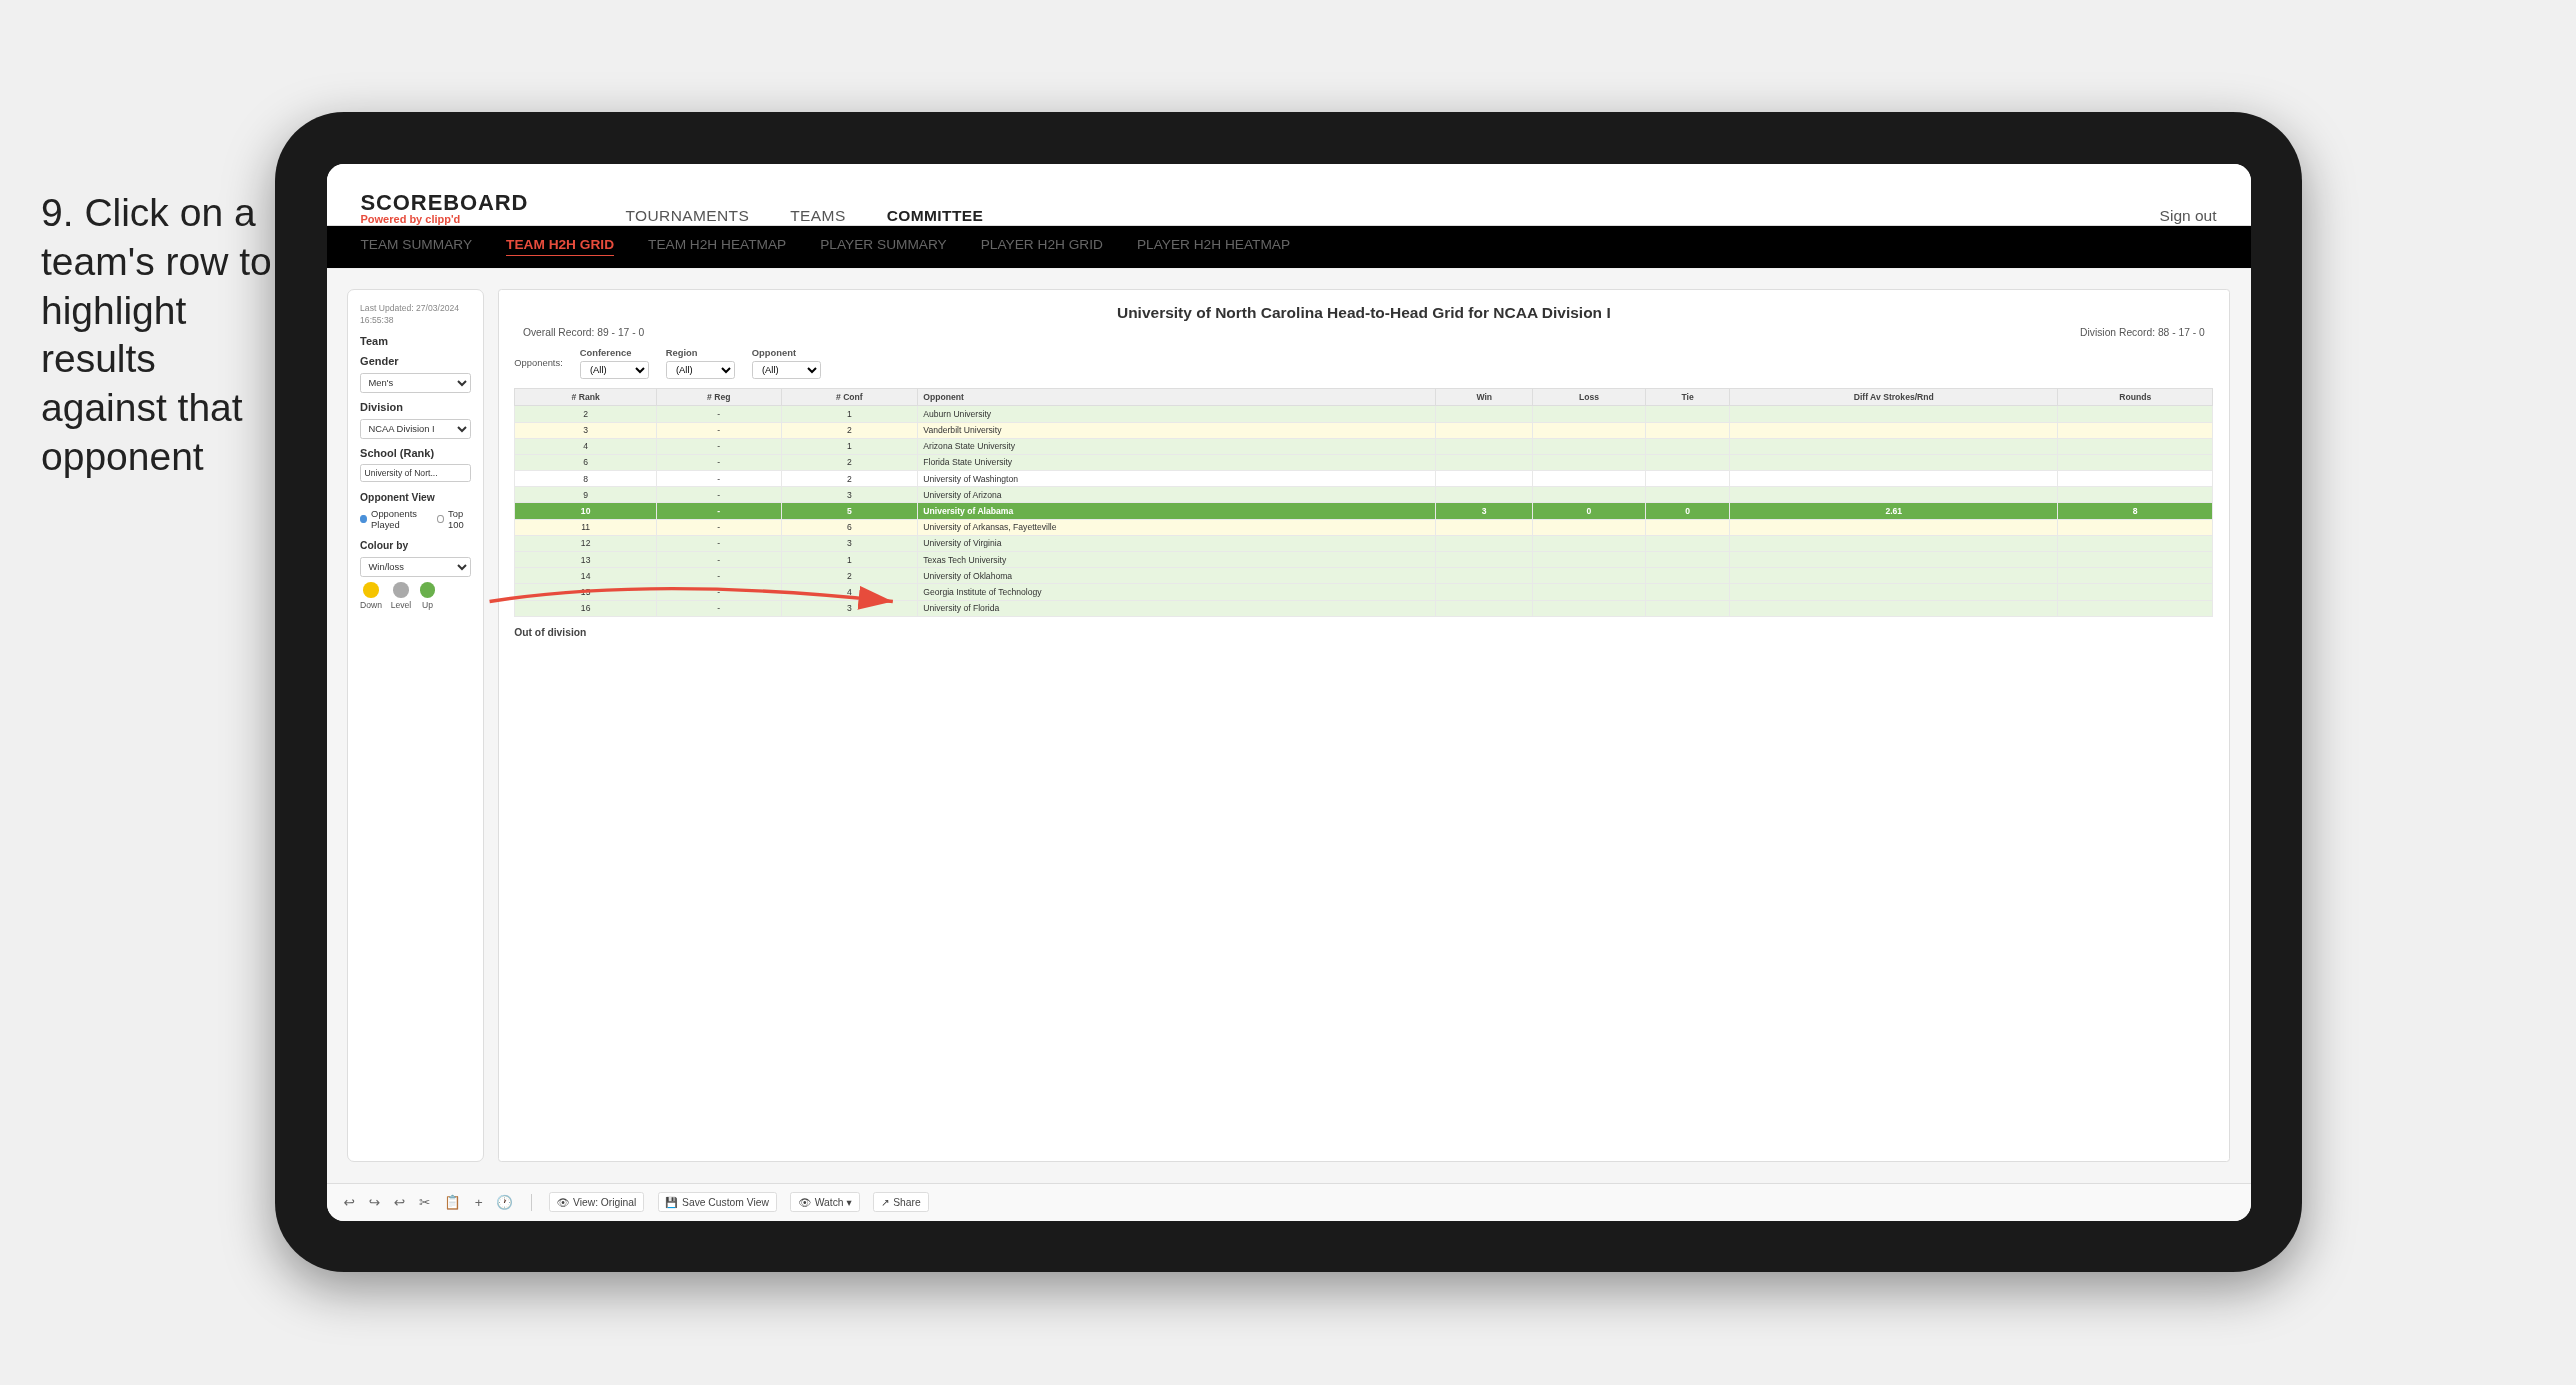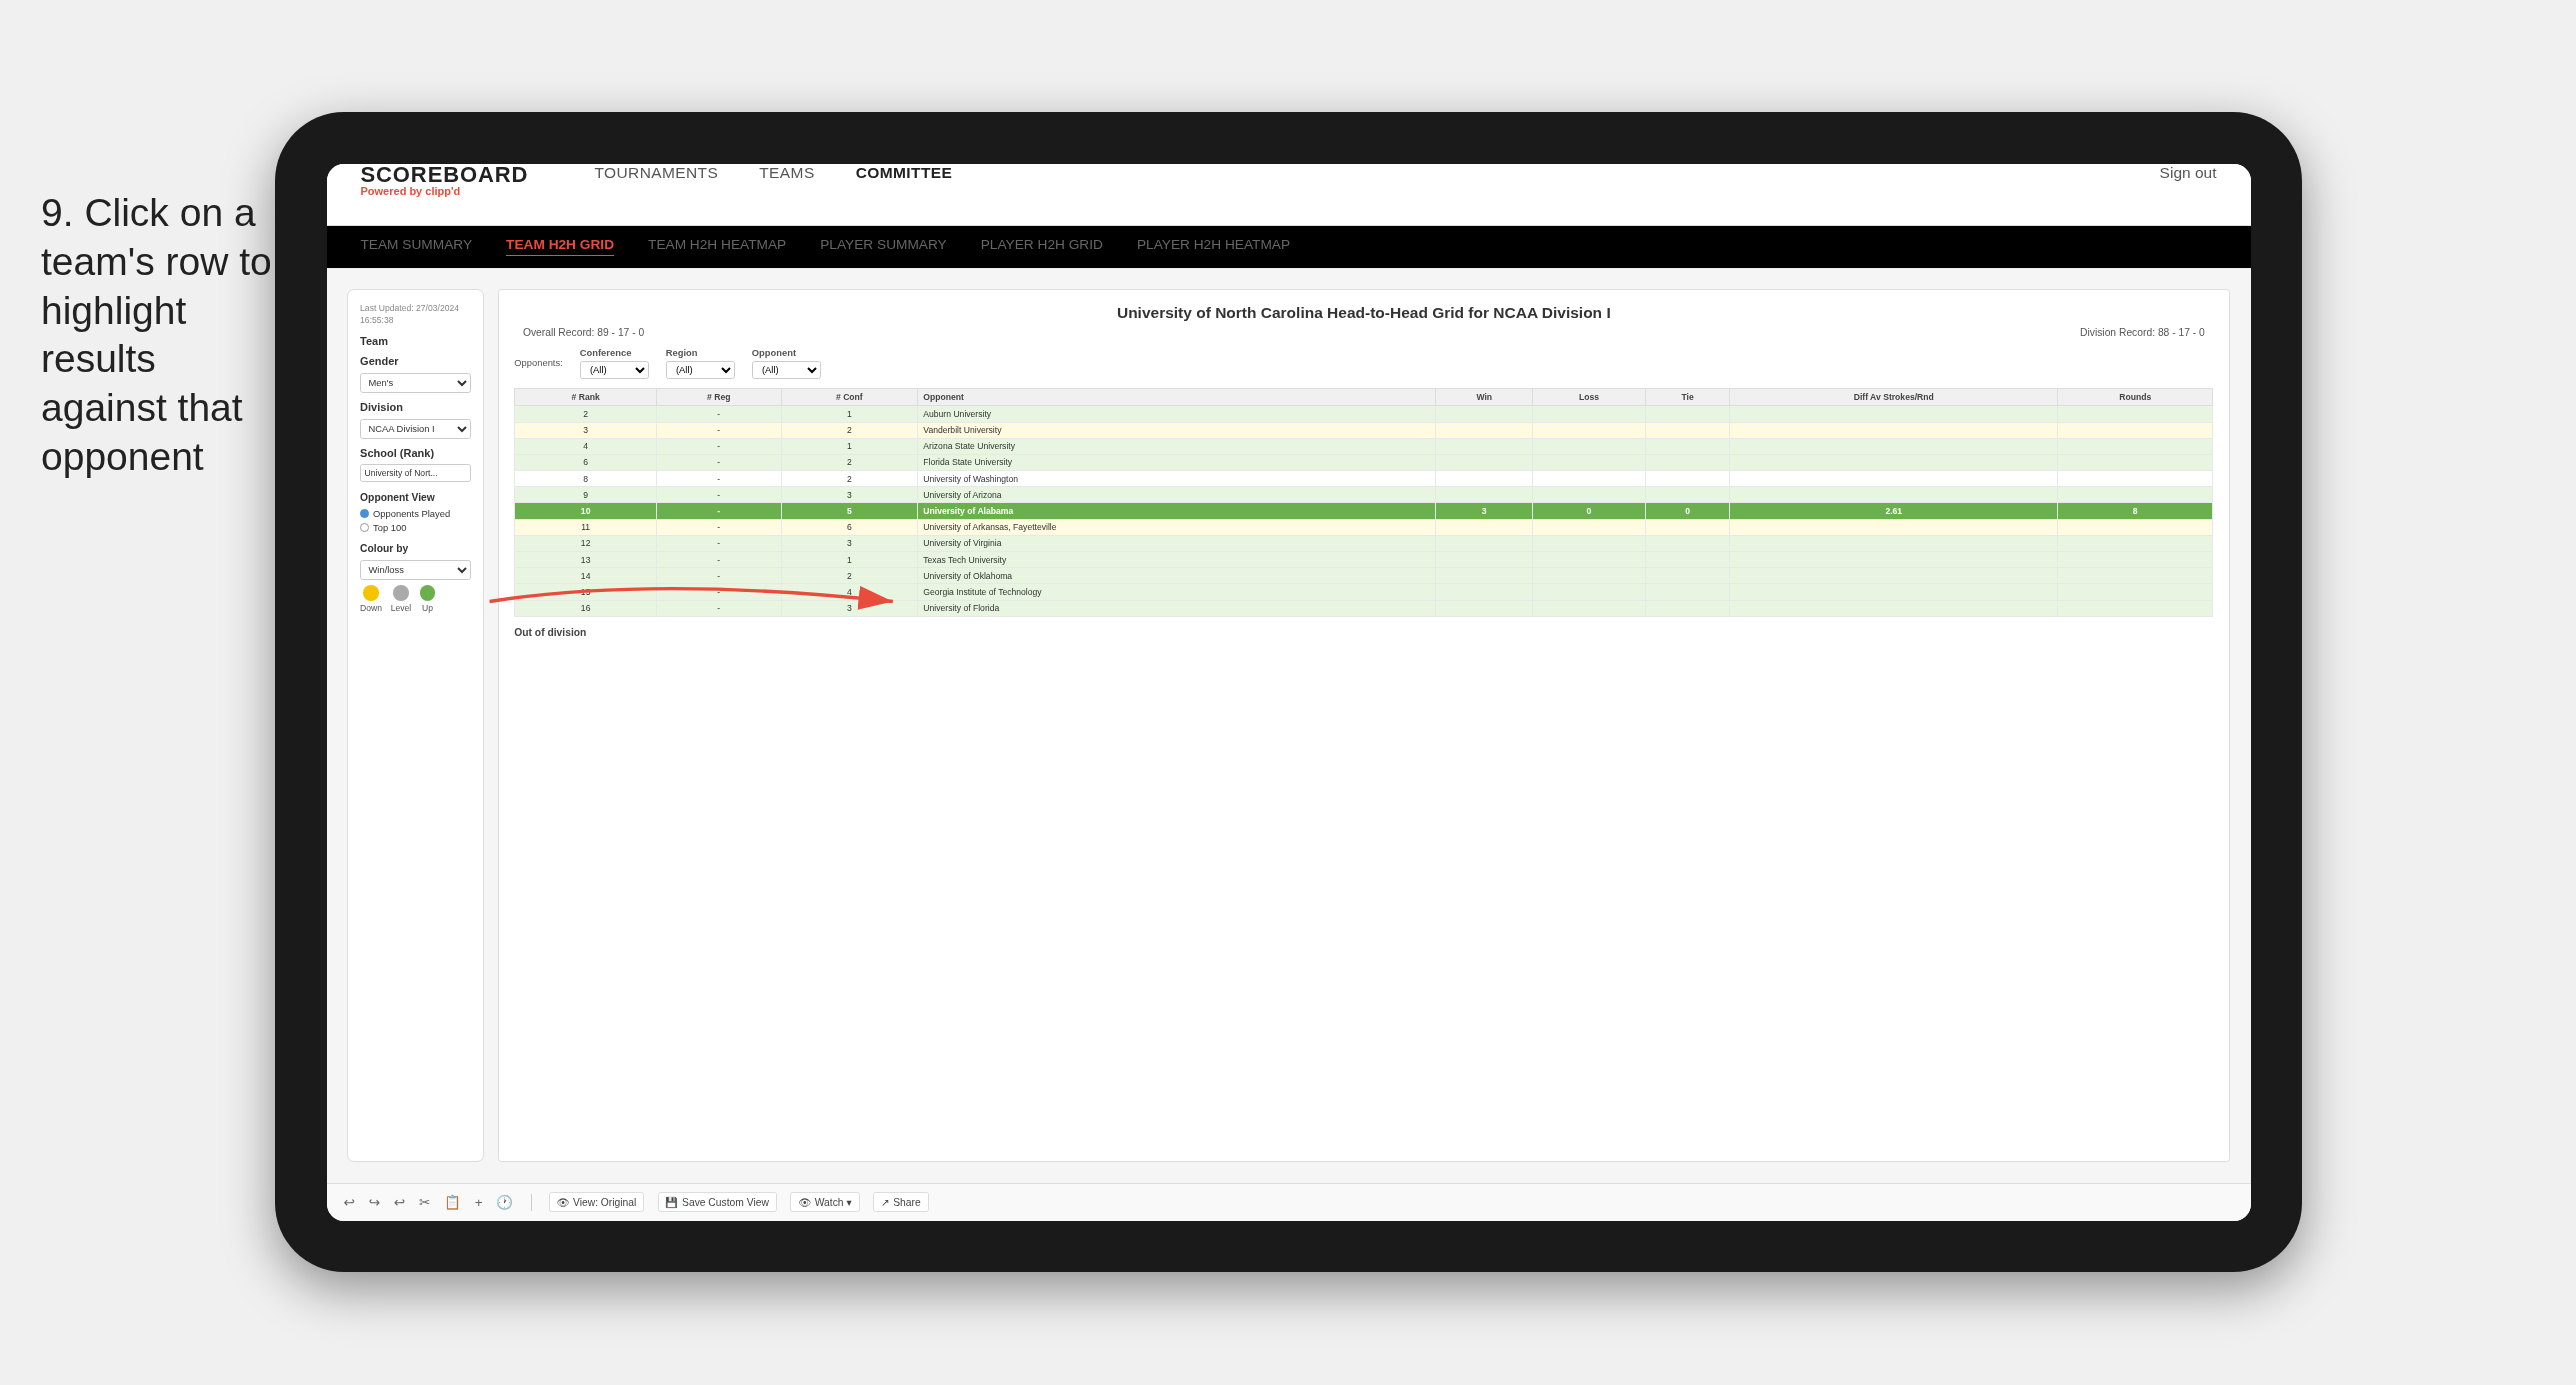--- a/index.html
+++ b/index.html
@@ -48,23 +48,23 @@
       display: flex;
       flex-direction: column;
     }
 
     
     .nav-bar {
       background: #fff;
       border-bottom: 0.9px solid #ddd;
       height: 62px;
       display: flex;
-      align-items: flex-start;
+      align-items: flex-end;
       padding: 0 34px;
-      gap: 49px;
+      gap: 80px;
     }
 
     .logo-area {
       display: flex;
       flex-direction: column;
       line-height: 1;
     }
 
     .logo-scoreboard {
       font-size: 22px;
@@ -193,22 +193,22 @@
     .opponent-view-label {
       font-weight: 700;
       font-size: 10.3px;
       color: #333;
       margin-top: 10.3px;
       margin-bottom: 5.2px;
     }
 
     .radio-group {
       display: flex;
-      flex-direction: column;
-      gap: 3px;
+      flex-direction: row;
+      gap: 11px;
     }
 
     .radio-item {
       display: flex;
       align-items: center;
       gap: 4.3px;
       font-size: 9.4px;
       color: #333;
     }
 

